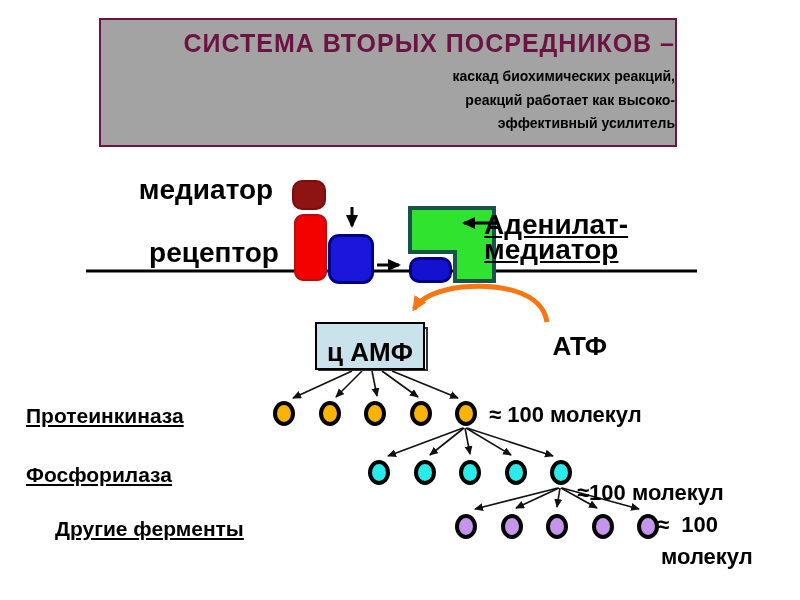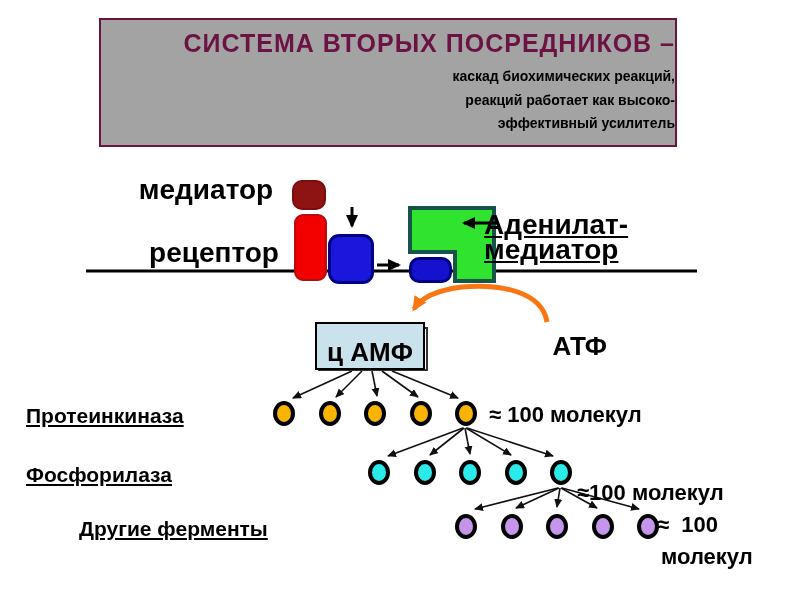--- a/index.html
+++ b/index.html
@@ -38,21 +38,21 @@
   .camp-shadow{left:318px;top:327px;width:110px;height:44px;background:#fff;
     border:2px solid #333;z-index:2;box-sizing:border-box;}
   .camp-box{left:315px;top:322px;width:110px;height:48px;background:var(--camp-box-fill);
     border:2px solid #000;z-index:3;box-sizing:border-box;display:flex;align-items:flex-end;justify-content:center;
     font-size:26px;}
   .atp{left:512px;top:331px;width:95px;text-align:right;font-size:26px;z-index:3;}
   
   .row-label{font-size:21px;z-index:3;text-decoration:underline;}
   .lbl-row1{left:26px;top:404px;}
   .lbl-row2{left:26px;top:463px;}
-  .lbl-row3{left:55px;top:517px;margin-left:24px;}
+  .lbl-row3{left:55px;top:517px;}
   .count{font-size:22px;z-index:3;white-space:pre;}
   .cnt-row1{left:489px;top:402px;}
   .cnt-row2{left:577px;top:456px;margin-top:24px;}
   .cnt-row3a{left:657px;top:512px;}
   .cnt-row3b{left:661px;top:544px;}
   .circles-row{display:flex;justify-content:space-between;z-index:3;}
   .cr-1{left:273px;top:401px;width:204px;}
   .cr-2{left:368px;top:460px;width:204px;}
   .cr-3{left:455px;top:514px;width:204px;}
   .molecule{width:22px;height:25px;border:4px solid #000;border-radius:50%;box-sizing:border-box;}

